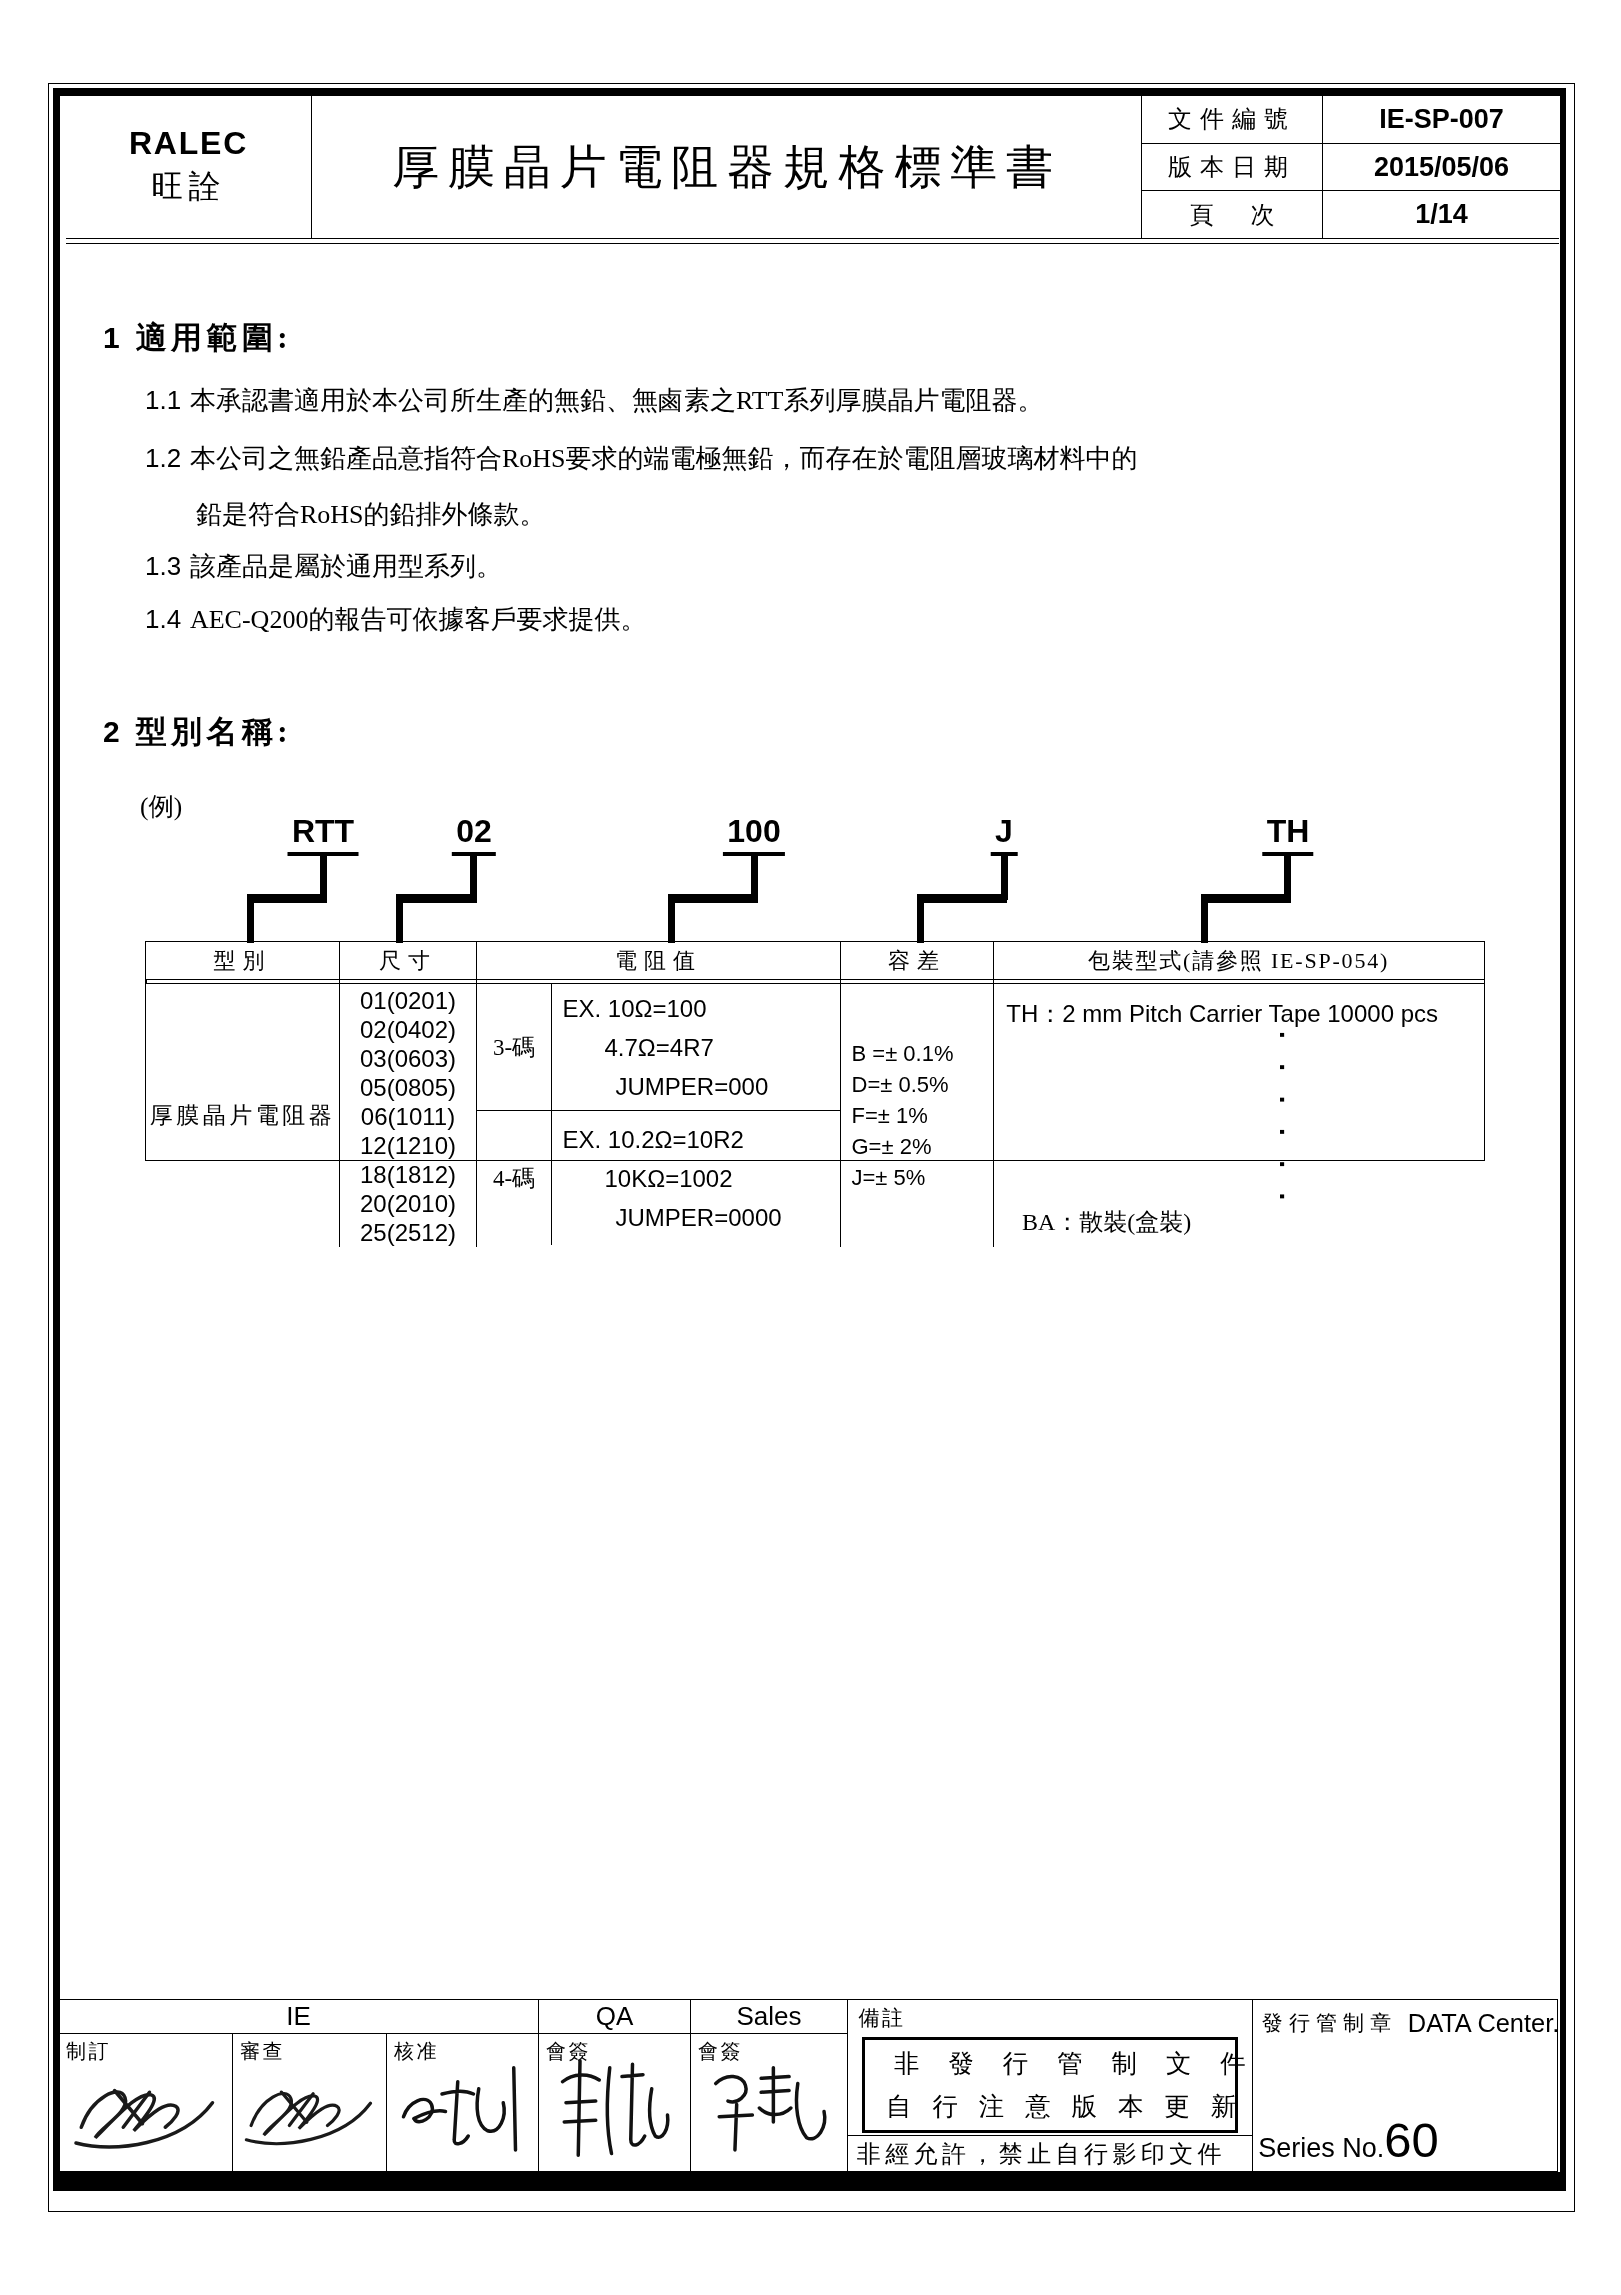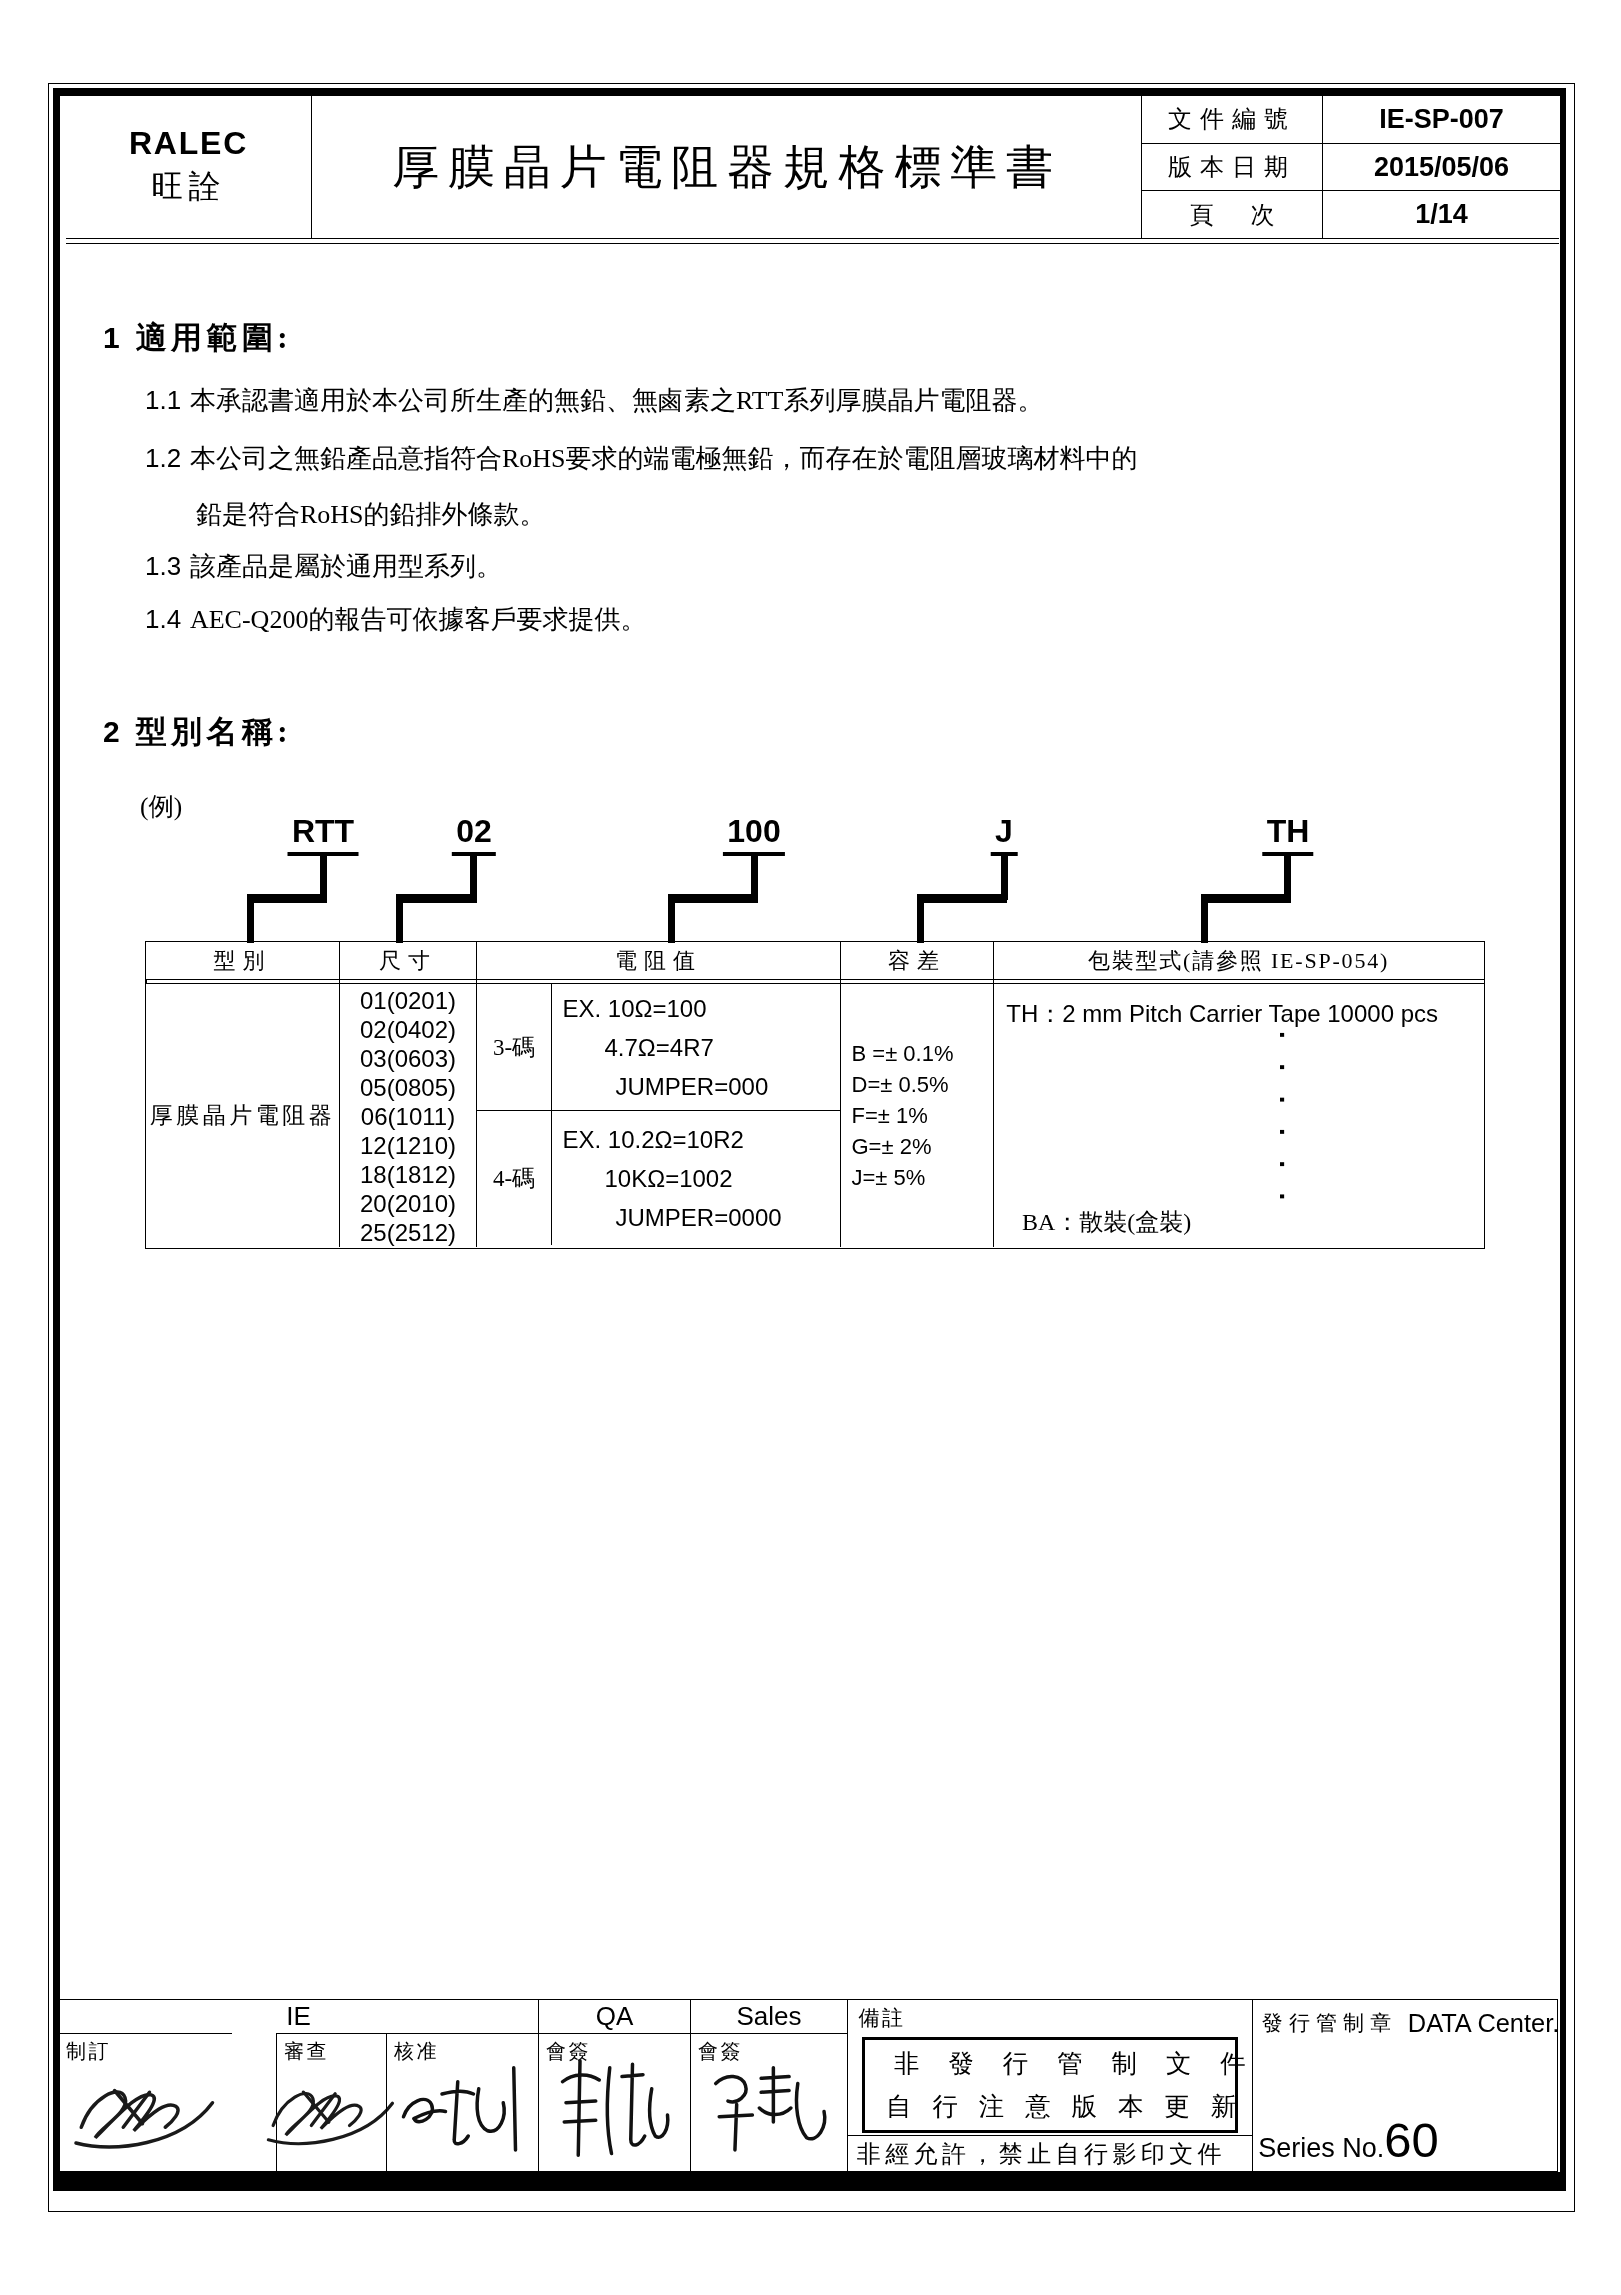--- a/index.html
+++ b/index.html
@@ -39,21 +39,21 @@
   .item{font-size:26px;white-space:nowrap;font-family:"Liberation Serif",serif;}
   .item .inum{font-family:"Liberation Sans",sans-serif;margin-right:8.8px;}
   .example-label{font-size:25.4px;font-family:"Liberation Serif",serif;}
 
   
   .pcode{font-size:32px;font-weight:bold;border-bottom:4.4px solid #000;padding:0 4.4px 1.8px 4.4px;
     transform:translateX(-50%);white-space:nowrap;}
   .cline{background:#000;}
 
   
-  .ptable{left:145px;top:941px;width:1340px;height:308px;border:1.8px solid #000;box-sizing:border-box;}
+  .ptable{left:145px;top:941px;width:1340px;height:220px;border:1.8px solid #000;box-sizing:border-box;}
   .trow{display:grid;box-sizing:border-box;}
   .tcell{border-left:1.8px solid #000;box-sizing:border-box;display:flex;align-items:center;justify-content:center;}
   .tcell:first-child{border-left:none;}
   .thead-row{grid-template-columns:193px 137px 364px 153px 490px;height:38px;border-bottom:1.8px solid #000;}
   .thead-row .tcell{font-size:22px;font-family:"Liberation Serif",serif;letter-spacing:7px;}
   .tgap{grid-template-columns:193px 137px 364px 153px 490px;height:4.4px;border-bottom:0.9px solid #000;}
   .tgap .tcell{border-left:1.8px solid #000;}
   .tbody-row{grid-template-columns:193px 137px 364px 153px 490px;height:261px;}
   .cell-type{font-family:"Liberation Serif",serif;font-size:23px;letter-spacing:3.5px;}
   .cell-sizes{flex-direction:column;justify-content:flex-end;padding-top:1.8px;}
@@ -264,21 +264,21 @@
     <div class="sig-art">
       <svg class="sig" width="154" height="102" viewBox="0 0 176 116">
         <g fill="none" stroke="#1a1a1a" stroke-width="4" stroke-linecap="round">
           <path d="M14,80 C26,46 58,30 64,46 C70,62 36,80 30,92 C62,60 80,40 94,43 C106,46 84,72 74,84 C96,62 112,50 122,56 C130,61 118,74 110,80"></path>
           <path d="M52,38 L84,76 M92,40 L62,80"></path>
           <path d="M8,98 C52,110 128,100 164,52"></path>
         </g>
       </svg>
     </div>
   </div>
-  <div class="fcell fc-sig" style="grid-column:2;margin-left:44px;">
+  <div class="fcell fc-sig" style="grid-column:2;">
     <div class="sig-label">審查</div>
     <div class="sig-art">
       <svg class="sig" width="140" height="102" viewBox="0 0 176 116">
         <g fill="none" stroke="#1a1a1a" stroke-width="4" stroke-linecap="round">
           <path d="M14,80 C26,46 58,30 64,46 C70,62 36,80 30,92 C62,60 80,40 94,43 C106,46 84,72 74,84 C96,62 112,50 122,56 C130,61 118,74 110,80"></path>
           <path d="M52,38 L84,76 M92,40 L62,80"></path>
           <path d="M8,98 C52,110 128,100 164,52"></path>
         </g>
       </svg>
     </div>

